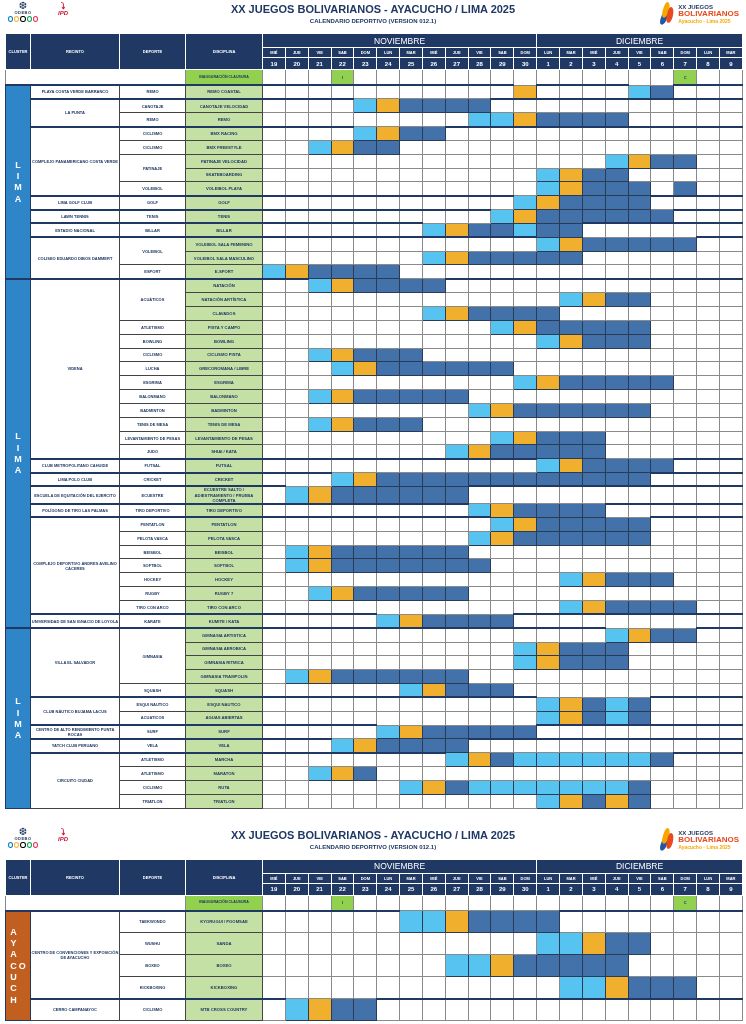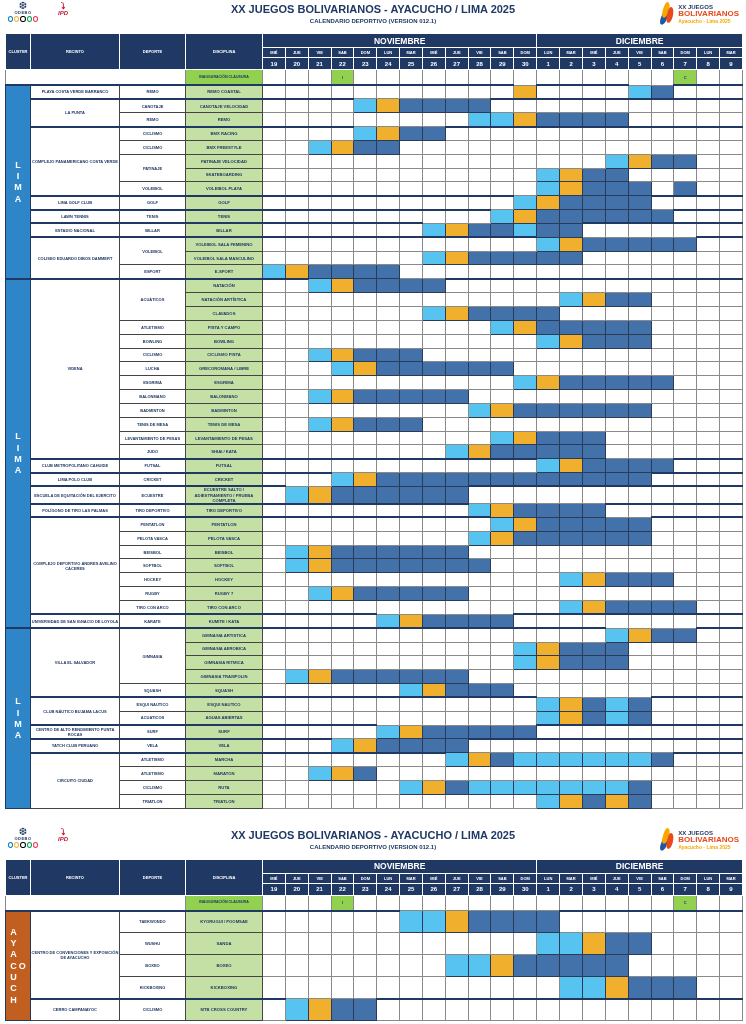--- a/index.html
+++ b/index.html
@@ -26,21 +26,21 @@
   .flame .f2{left:6px;top:6px;width:6px;height:16px;background:#E8491D;transform:rotate(14deg);}
   .flame .f3{left:0px;top:10px;width:6px;height:14px;background:#2456A6;transform:rotate(22deg);}
   .games-words{line-height:1;}
   .gw1{font-size:6px;font-weight:bold;color:#1F3864;}
   .gw2{font-size:8px;font-weight:bold;color:#E8491D;letter-spacing:0px;}
   .gw3{font-size:5px;font-weight:bold;color:#F7A800;margin-top:1px;}
   table.cal{border-collapse:collapse;table-layout:fixed;width:736px;}
   table.cal td,table.cal th{padding:0;overflow:hidden;}
   th.hlabel{background:#1F3864;color:#fff;font-size:4px;font-weight:bold;
             border:1px solid #ffffff;text-transform:uppercase;}
-  th.month{background:#1F3864;color:#fff;font-size:8.5px;font-weight:bold;border:1px solid #fff;height:13px;}
+  th.month{background:#1F3864;color:#fff;font-size:8.5px;font-weight:normal;border:1px solid #fff;height:13px;}
   th.dow{background:#1F3864;color:#fff;font-size:4px;font-weight:bold;border:1px solid #fff;height:9px;}
   th.datenum{background:#1F3864;color:#fff;font-size:6px;font-weight:bold;border:1px solid #fff;height:11px;}
   tr.ceremony td{height:14px;border:1px solid #888;}
   td.cer-blank{background:#fff;border:1px solid #1F3864;}
   td.cer-label{background:#92D050;color:#1F3864;font-size:3.6px;font-weight:bold;
                text-align:center;line-height:1.2;border:1px solid #4f7a28;}
   td.cer-day{background:#fff;}
   td.cer-mark{background:#92D050;color:#1F3864;font-size:4px;font-weight:bold;text-align:center;border:1px solid #4f7a28;}
   td.cluster{color:#fff;font-weight:bold;font-size:9px;text-align:center;
              vertical-align:middle;border:1px solid #1F3864;}

